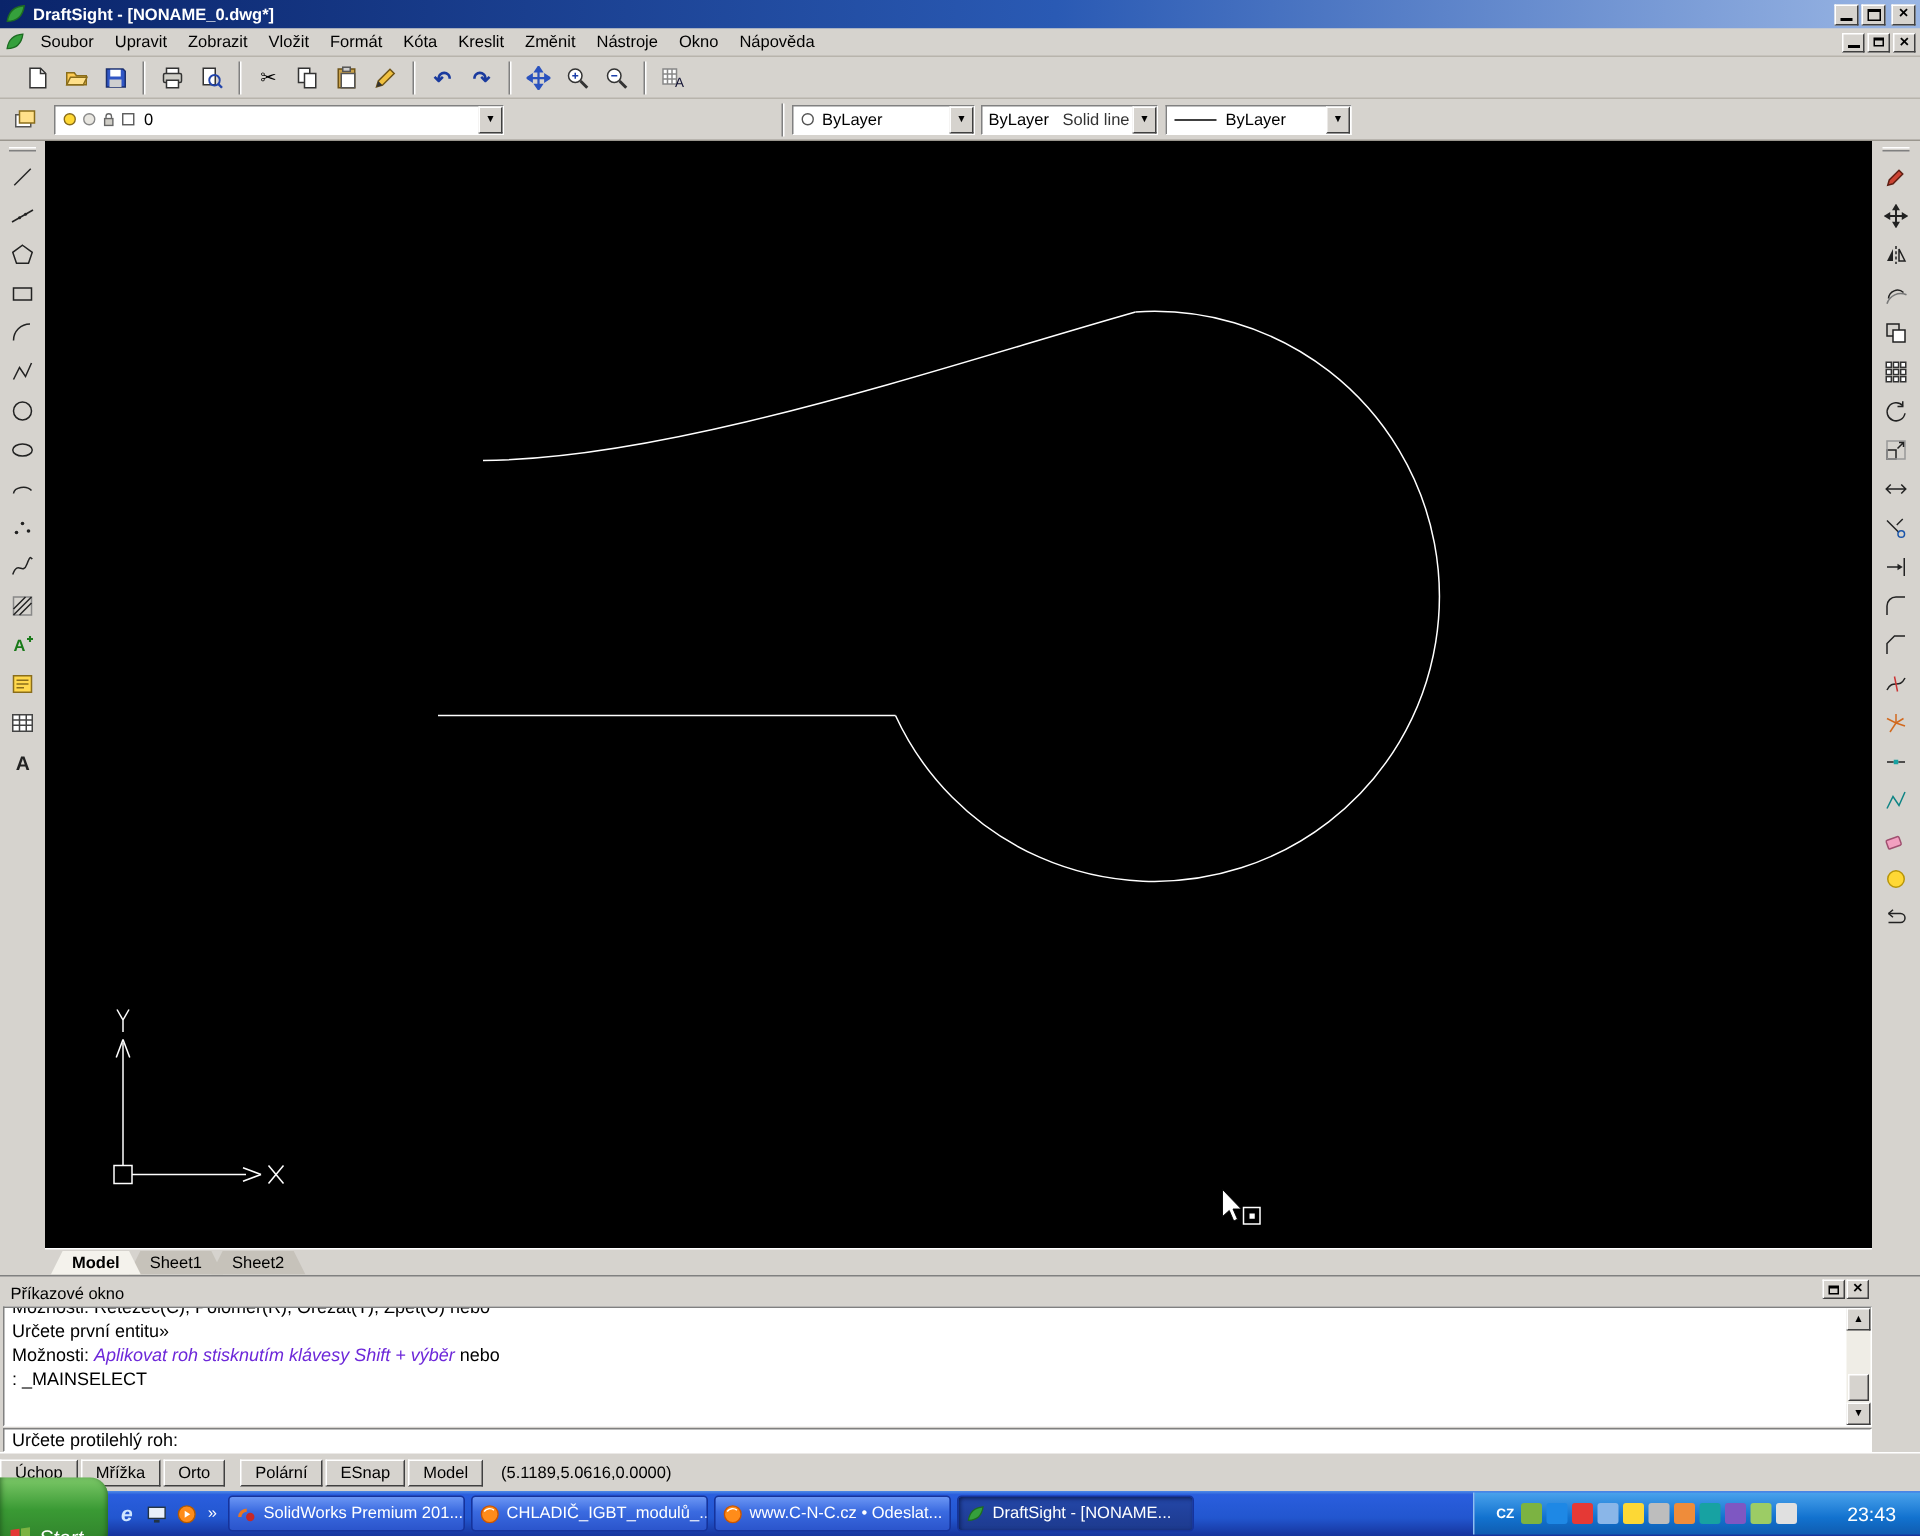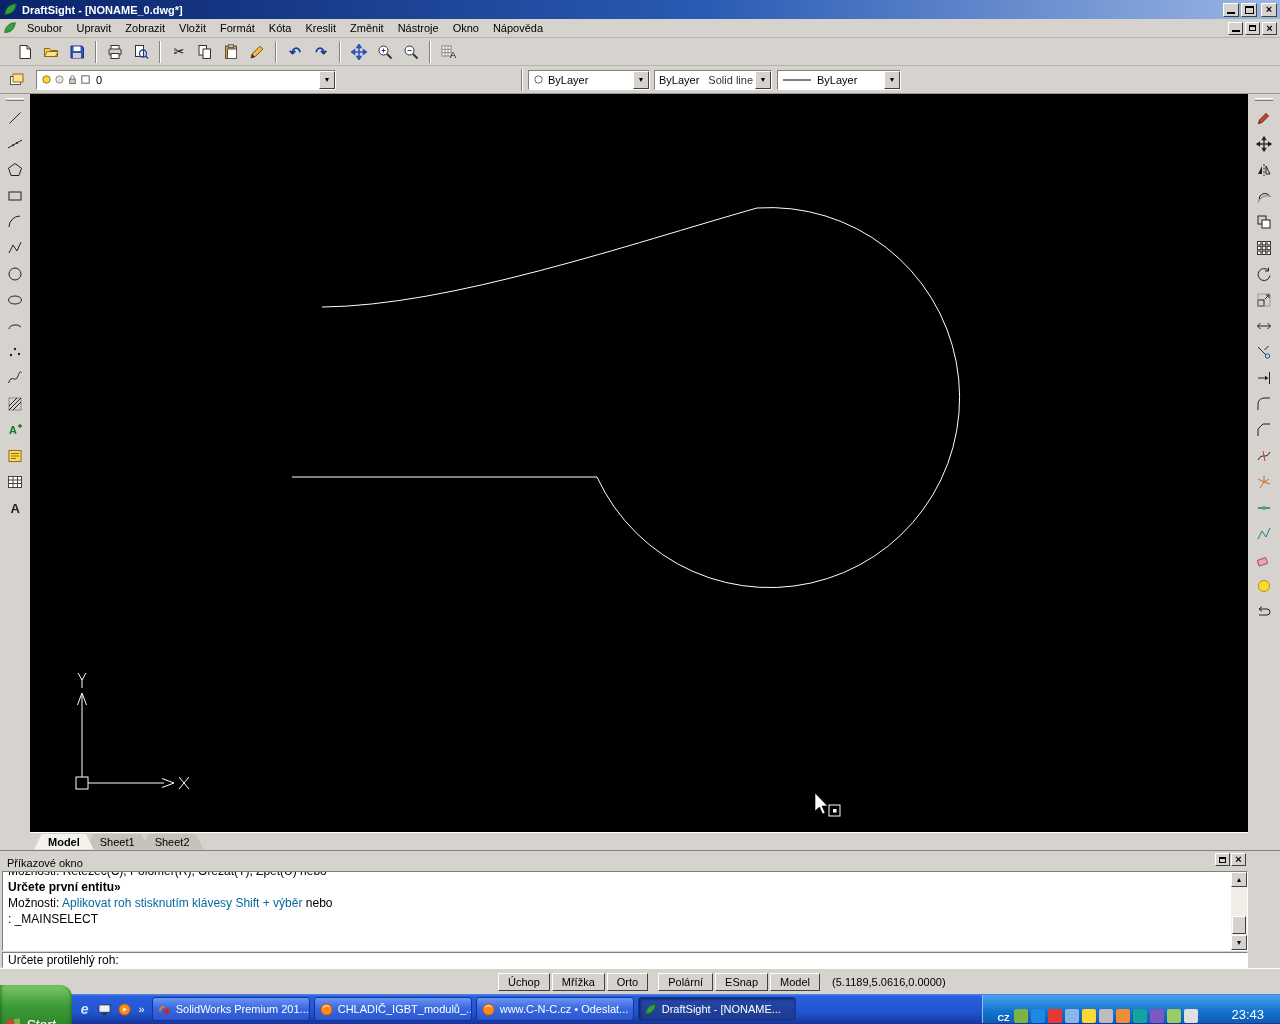--- a/index.html
+++ b/index.html
@@ -56,22 +56,22 @@
   .tab{height:16px;padding:0 14px;display:flex;align-items:center;font-size:11px;
     clip-path:polygon(8px 0,calc(100% - 8px) 0,100% 100%,0 100%);background:#c6c2ba;margin-right:-8px}
   .tab.active{background:#f4f2ec;z-index:2;font-weight:bold}
   
   .cmdwin{position:absolute;top:850px;left:0;width:1280px;height:118px;background:#d6d3ce;border-top:1px solid #808080}
   .cmd-title{position:absolute;top:3px;left:2px;right:2px;height:15px;display:flex;align-items:flex-end;padding-left:5px;font-size:11px}
   .cmd-titlebtn{position:absolute;top:2px;width:15px;height:13px;background:#d6d3ce;border:1px solid;
     border-color:#fff #404040 #404040 #fff;display:flex;align-items:center;justify-content:center;padding:0;font-size:9px;line-height:1}
   .cmd-msgs{position:absolute;top:20px;left:2px;right:32px;height:80px;background:#fff;
     border:1px solid;border-color:#808080 #fff #fff #808080;overflow:hidden;font-size:12px;padding-left:5px;line-height:16px}
-  .cmd-line-bold{font-weight:bold}
-  .opt-link{color:#0369a1;}
+  .cmd-line-bold{font-weight:normal}
+  .opt-link{color:#6d28d9;font-style:italic}
   .cmd-scroll{position:absolute;top:21px;right:33px;width:16px;height:78px;background:#efede6;
     display:flex;flex-direction:column;align-items:center}
   .scrbtn{width:16px;height:15px;background:#d6d3ce;border:1px solid;border-color:#fff #404040 #404040 #fff;
     display:flex;align-items:center;justify-content:center;font-size:7px;padding:0;flex:none}
   .scrthumb{width:14px;height:18px;background:#d6d3ce;border:1px solid;border-color:#fff #404040 #404040 #fff;margin-top:auto;margin-bottom:1px}
   .cmd-input{position:absolute;top:101px;left:2px;right:32px;height:16px;background:#fff;
     border:1px solid;border-color:#808080 #fff #fff #808080;font-size:12px;padding-left:5px;line-height:14px}
   
   .statusbar{position:absolute;top:968px;left:0;width:100%;height:26px;background:#d6d3ce;
     border-top:1px solid #fff;display:flex;align-items:center;font-size:11px}
@@ -88,21 +88,21 @@
   .flag{width:14px;height:14px;display:grid;grid-template-columns:6px 6px;grid-template-rows:6px 6px;gap:1px;transform:skewY(-8deg)}
   .flag i{display:block}
   .ql{display:flex;align-items:center;margin-left:4px;gap:2px}
   .qlicon{width:18px;height:20px;display:flex;align-items:center;justify-content:center;border:none;background:transparent;padding:0}
   .chev{color:#fff;font-size:11px;background:transparent;border:none;padding:0 3px}
   .taskbtn{width:158px;height:24px;margin-left:4px;border-radius:3px;
     background:linear-gradient(#6b96f4,#3a6ae0 45%,#2b55cc);border:1px solid #16339b;color:#fff;font-size:11px;
     display:flex;align-items:center;gap:4px;padding:0 5px;white-space:nowrap;overflow:hidden}
   .taskbtn.active{background:linear-gradient(#2447a8,#1d3a8e);box-shadow:inset 1px 1px 3px #0d1f55}
   .task-ico{width:14px;height:14px;flex:none;display:flex;align-items:center;justify-content:center}
-  .tray{margin-left:auto;height:28px;display:flex;align-items:flex-end;
+  .tray{margin-left:auto;height:28px;display:flex;align-items:center;
     background:linear-gradient(#49a2ec,#1272cf 60%,#0f5cb0);padding:0 10px 0 12px;border-left:1px solid #8cc0f0;gap:3px}
   .trayicon{width:14px;height:14px;border-radius:2px;border:none;padding:0;flex:none}
   .traylang{color:#fff;font-size:9px;font-weight:bold;background:transparent;border:none;padding:0 2px}
   .clock{color:#fff;font-size:13px;margin-left:24px;background:transparent;border:none}
 </style>
 </head>
 <body>
 
 <div id="root">
 
@@ -597,21 +597,21 @@
     </div>
     <div class="cmd-scroll">
       <button class="scrbtn">▲</button>
       <span class="scrthumb"></span>
       <button class="scrbtn">▼</button>
     </div>
     <div class="cmd-input">Určete protilehlý roh:</div>
   </div>
 
   <div class="statusbar">
-    <button class="stbtn" style="margin-left:498px">Úchop</button>
+    <button class="stbtn" style="">Úchop</button>
     <button class="stbtn">Mřížka</button>
     <button class="stbtn">Orto</button>
     <span class="stgap"></span>
     <button class="stbtn">Polární</button>
     <button class="stbtn">ESnap</button>
     <button class="stbtn">Model</button>
     <span class="coords">(5.1189,5.0616,0.0000)</span>
   </div>
 
   <div class="taskbar">

